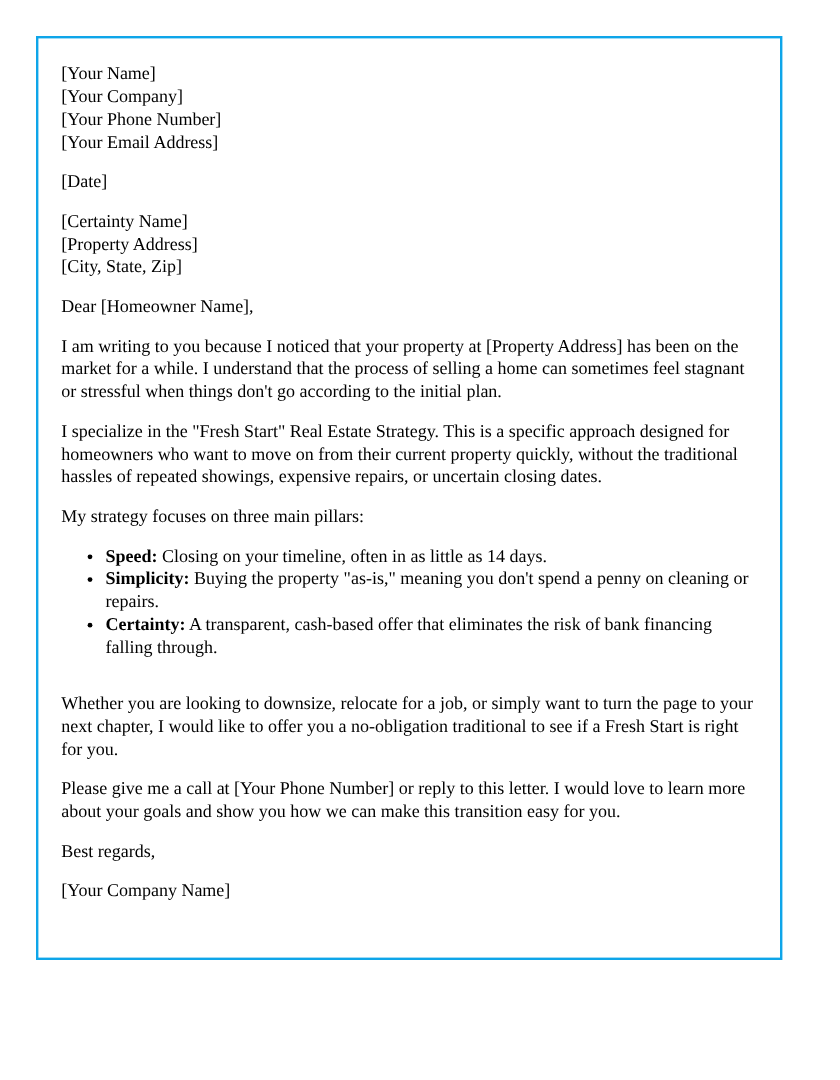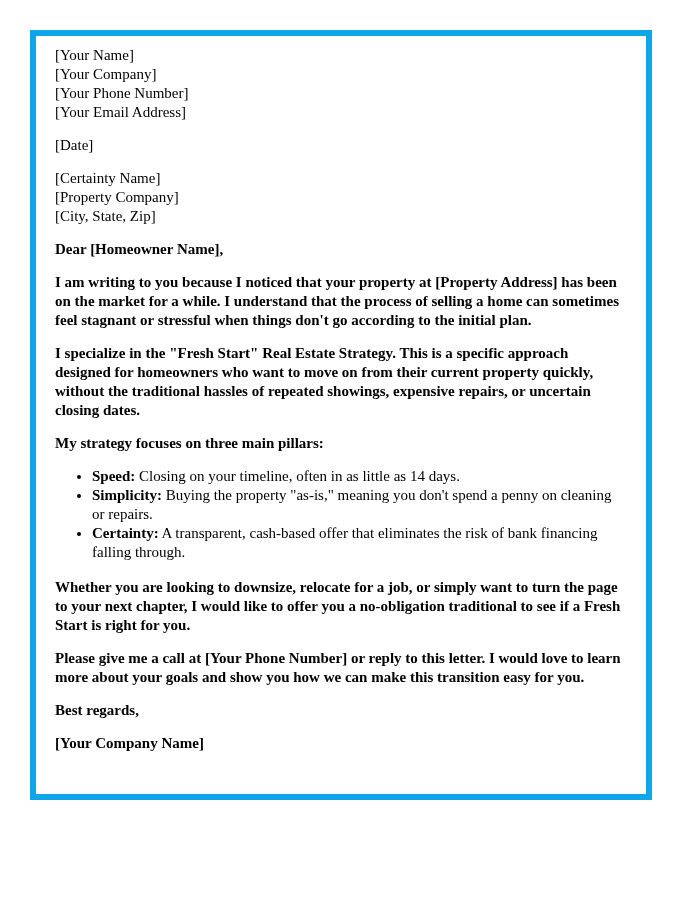--- a/index.html
+++ b/index.html
@@ -14,31 +14,31 @@
       position: relative;
       font-family: "Liberation Serif", serif;
       color: #000000;
     }
     .letter-frame {
       position: absolute;
       left: 30px;
       top: 30px;
       width: 622px;
       height: 770px;
-      border: 6px solid #0ea5e9;
-      padding: 10px 19px;
+      border: 2px solid #0ea5e9;
+      padding: 21px 19px;
       font-size: 15px;
       line-height: 19px;
       overflow: hidden;
     }
     .block { margin: 0 0 14px 0; }
     .block div { margin: 0; }
-    p { margin: 0 0 14px 0; font-weight: bold; }
+    p { margin: 0 0 14px 0; }
     ul.pillars {
-      margin: 0 0 16px 0;
+      margin: 0 0 28px 0;
       padding-left: 37px;
       list-style-type: disc;
     }
     ul.pillars li { margin: 0; padding: 0; }
     .b { font-weight: bold; }
   </style>
 </head>
 <body>
 
 <div class="letter-frame">
@@ -47,21 +47,21 @@
     <div>[Your Name]</div>
     <div>[Your Company]</div>
     <div>[Your Phone Number]</div>
     <div>[Your Email Address]</div>
   </div>
 
   <div class="block">[Date]</div>
 
   <div class="block">
     <div>[Certainty Name]</div>
-    <div>[Property Company]</div>
+    <div>[Property Address]</div>
     <div>[City, State, Zip]</div>
   </div>
 
   <p>Dear [Homeowner Name],</p>
 
   <p>I am writing to you because I noticed that your property at [Property Address] has been on the market for a while. I understand that the process of selling a home can sometimes feel stagnant or stressful when things don't go according to the initial plan.</p>
 
   <p>I specialize in the "Fresh Start" Real Estate Strategy. This is a specific approach designed for homeowners who want to move on from their current property quickly, without the traditional hassles of repeated showings, expensive repairs, or uncertain closing dates.</p>
 
   <p>My strategy focuses on three main pillars:</p>

